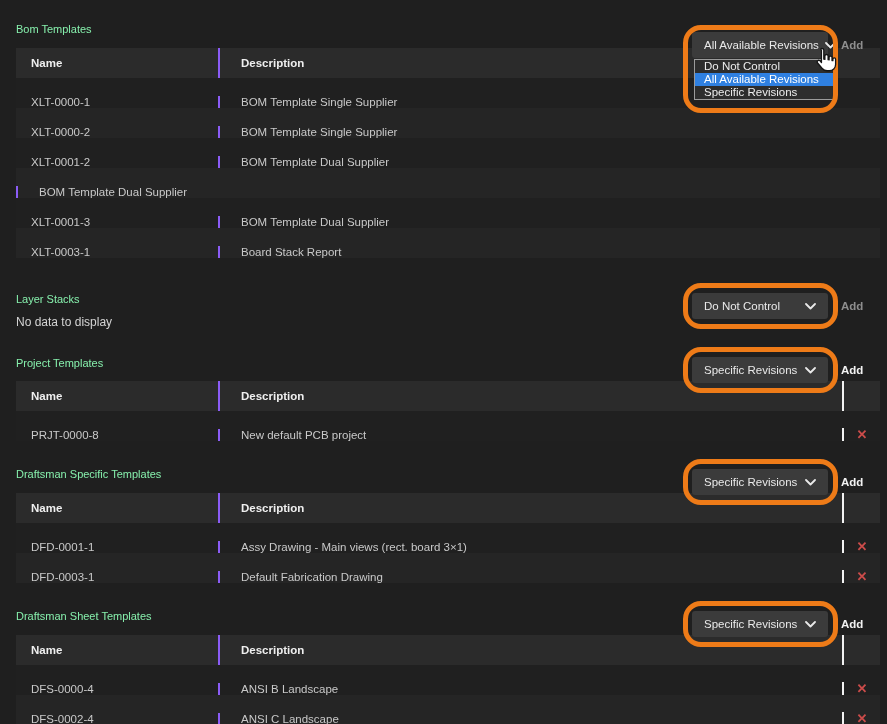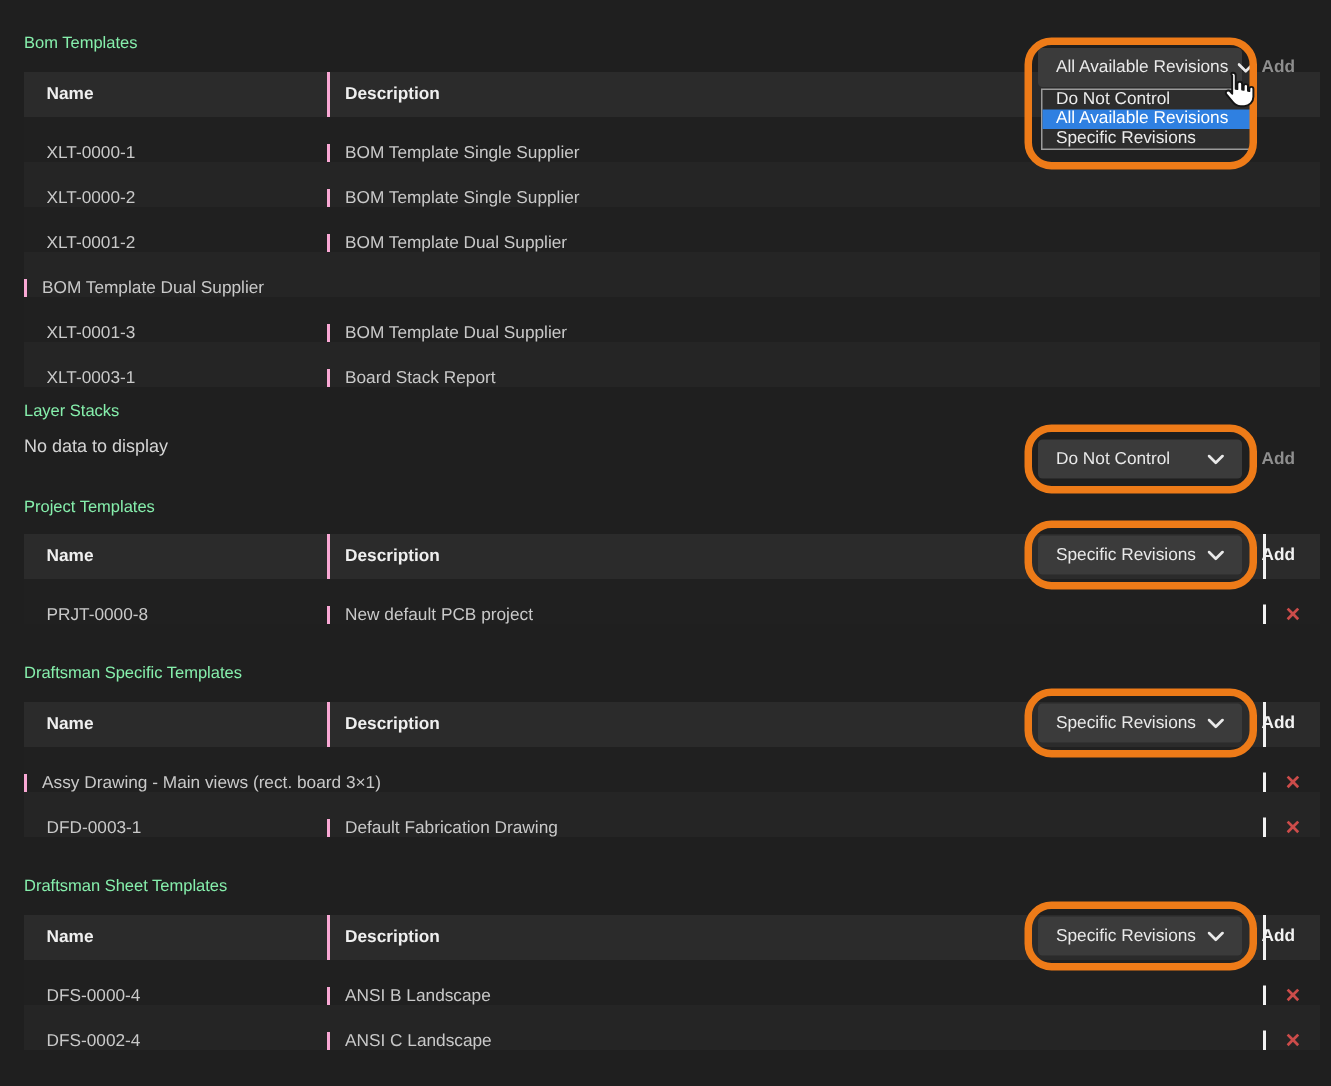--- a/index.html
+++ b/index.html
@@ -5,32 +5,32 @@
   html,body{margin:0;padding:0}
   body{
     width:887px;height:724px;position:relative;overflow:hidden;
     background:#1f1f1f;color:#c9c9c9;
     font-family:"Liberation Sans",sans-serif;
   }
   #page{position:relative;width:887px;height:724px}
 
   .section{margin:0 7px 0 16px;position:relative}
   .sec-title{color:#86efac;font-size:11px;line-height:18px;font-weight:400}
-  .t1{margin-top:20px}.t2{margin-top:7px}.t3{margin-top:25px}.t4{margin-top:24px}.t5{margin-top:24px}
+  .t1{margin-top:20px}.t2{margin-top:32px}.t3{margin-top:25px}.t4{margin-top:24px}.t5{margin-top:24px}
   .nodata{margin-top:8px;font-size:12px;line-height:13px;color:#d4d4d4}
 
   .tbl{width:864px}
   .m1{margin-top:10px}.m3{margin-top:9px}.m4{margin-top:10px}.m5{margin-top:10px}
   .thead{display:flex;height:30px;background:#2b2b2b;align-items:stretch;
          font-weight:bold;color:#efefef;font-size:11.5px}
   .trow{display:flex;height:30px;background:#202020;align-items:flex-end;font-size:11.5px;color:#c9c9c9}
   .tbody .trow:nth-child(even){background:#252525}
   .cell{display:flex;align-items:center}
   .c-name{width:187px;padding-left:15px;flex:none}
-  .c-desc{flex:1;padding-left:10px;border-left:2px solid #f9a8d4}
+  .c-desc{flex:1;padding-left:21px;border-left:2px solid #8b5cf6}
   .c-x{width:36px;flex:none;border-left:2px solid #f2f2f2;justify-content:center}
   .xbtn{color:#cc4c4a;font-weight:bold;font-size:13px;cursor:pointer;line-height:1}
 
   .ctl-ring{position:absolute;left:683px;width:155px;border:5px solid #ee7b18;
             border-radius:18px;box-sizing:border-box;pointer-events:none;z-index:30}
   .ctl-select{position:absolute;left:692px;width:136px;height:26px;box-sizing:border-box;
               background:#3b3b3b;border-radius:3px;display:flex;align-items:center;
               justify-content:space-between;padding:0 12px;color:#e9e9e9;font-size:11.5px;
               cursor:pointer;z-index:10;white-space:nowrap}
   .chev{flex:none;margin-left:6px;display:flex;align-items:center}
@@ -111,20 +111,21 @@
       <div class="section">
         <div class="sec-title t4">Draftsman Specific Templates</div>
         <div class="tbl m4">
           <div class="thead">
             <div class="cell c-name">Name</div>
             <div class="cell c-desc">Description</div>
             <div class="cell c-x"></div>
           </div>
           <div class="tbody">
             <div class="trow">
+              <div class="cell c-name">DFD-0001-1</div>
               <div class="cell c-desc">Assy Drawing - Main views (rect. board 3×1)</div>
               <div class="cell c-x">
                 <span class="xbtn">✕</span>
               </div>
             </div>
             <div class="trow">
               <div class="cell c-name">DFD-0003-1</div>
               <div class="cell c-desc">Default Fabrication Drawing</div>
               <div class="cell c-x">
                 <span class="xbtn">✕</span>

